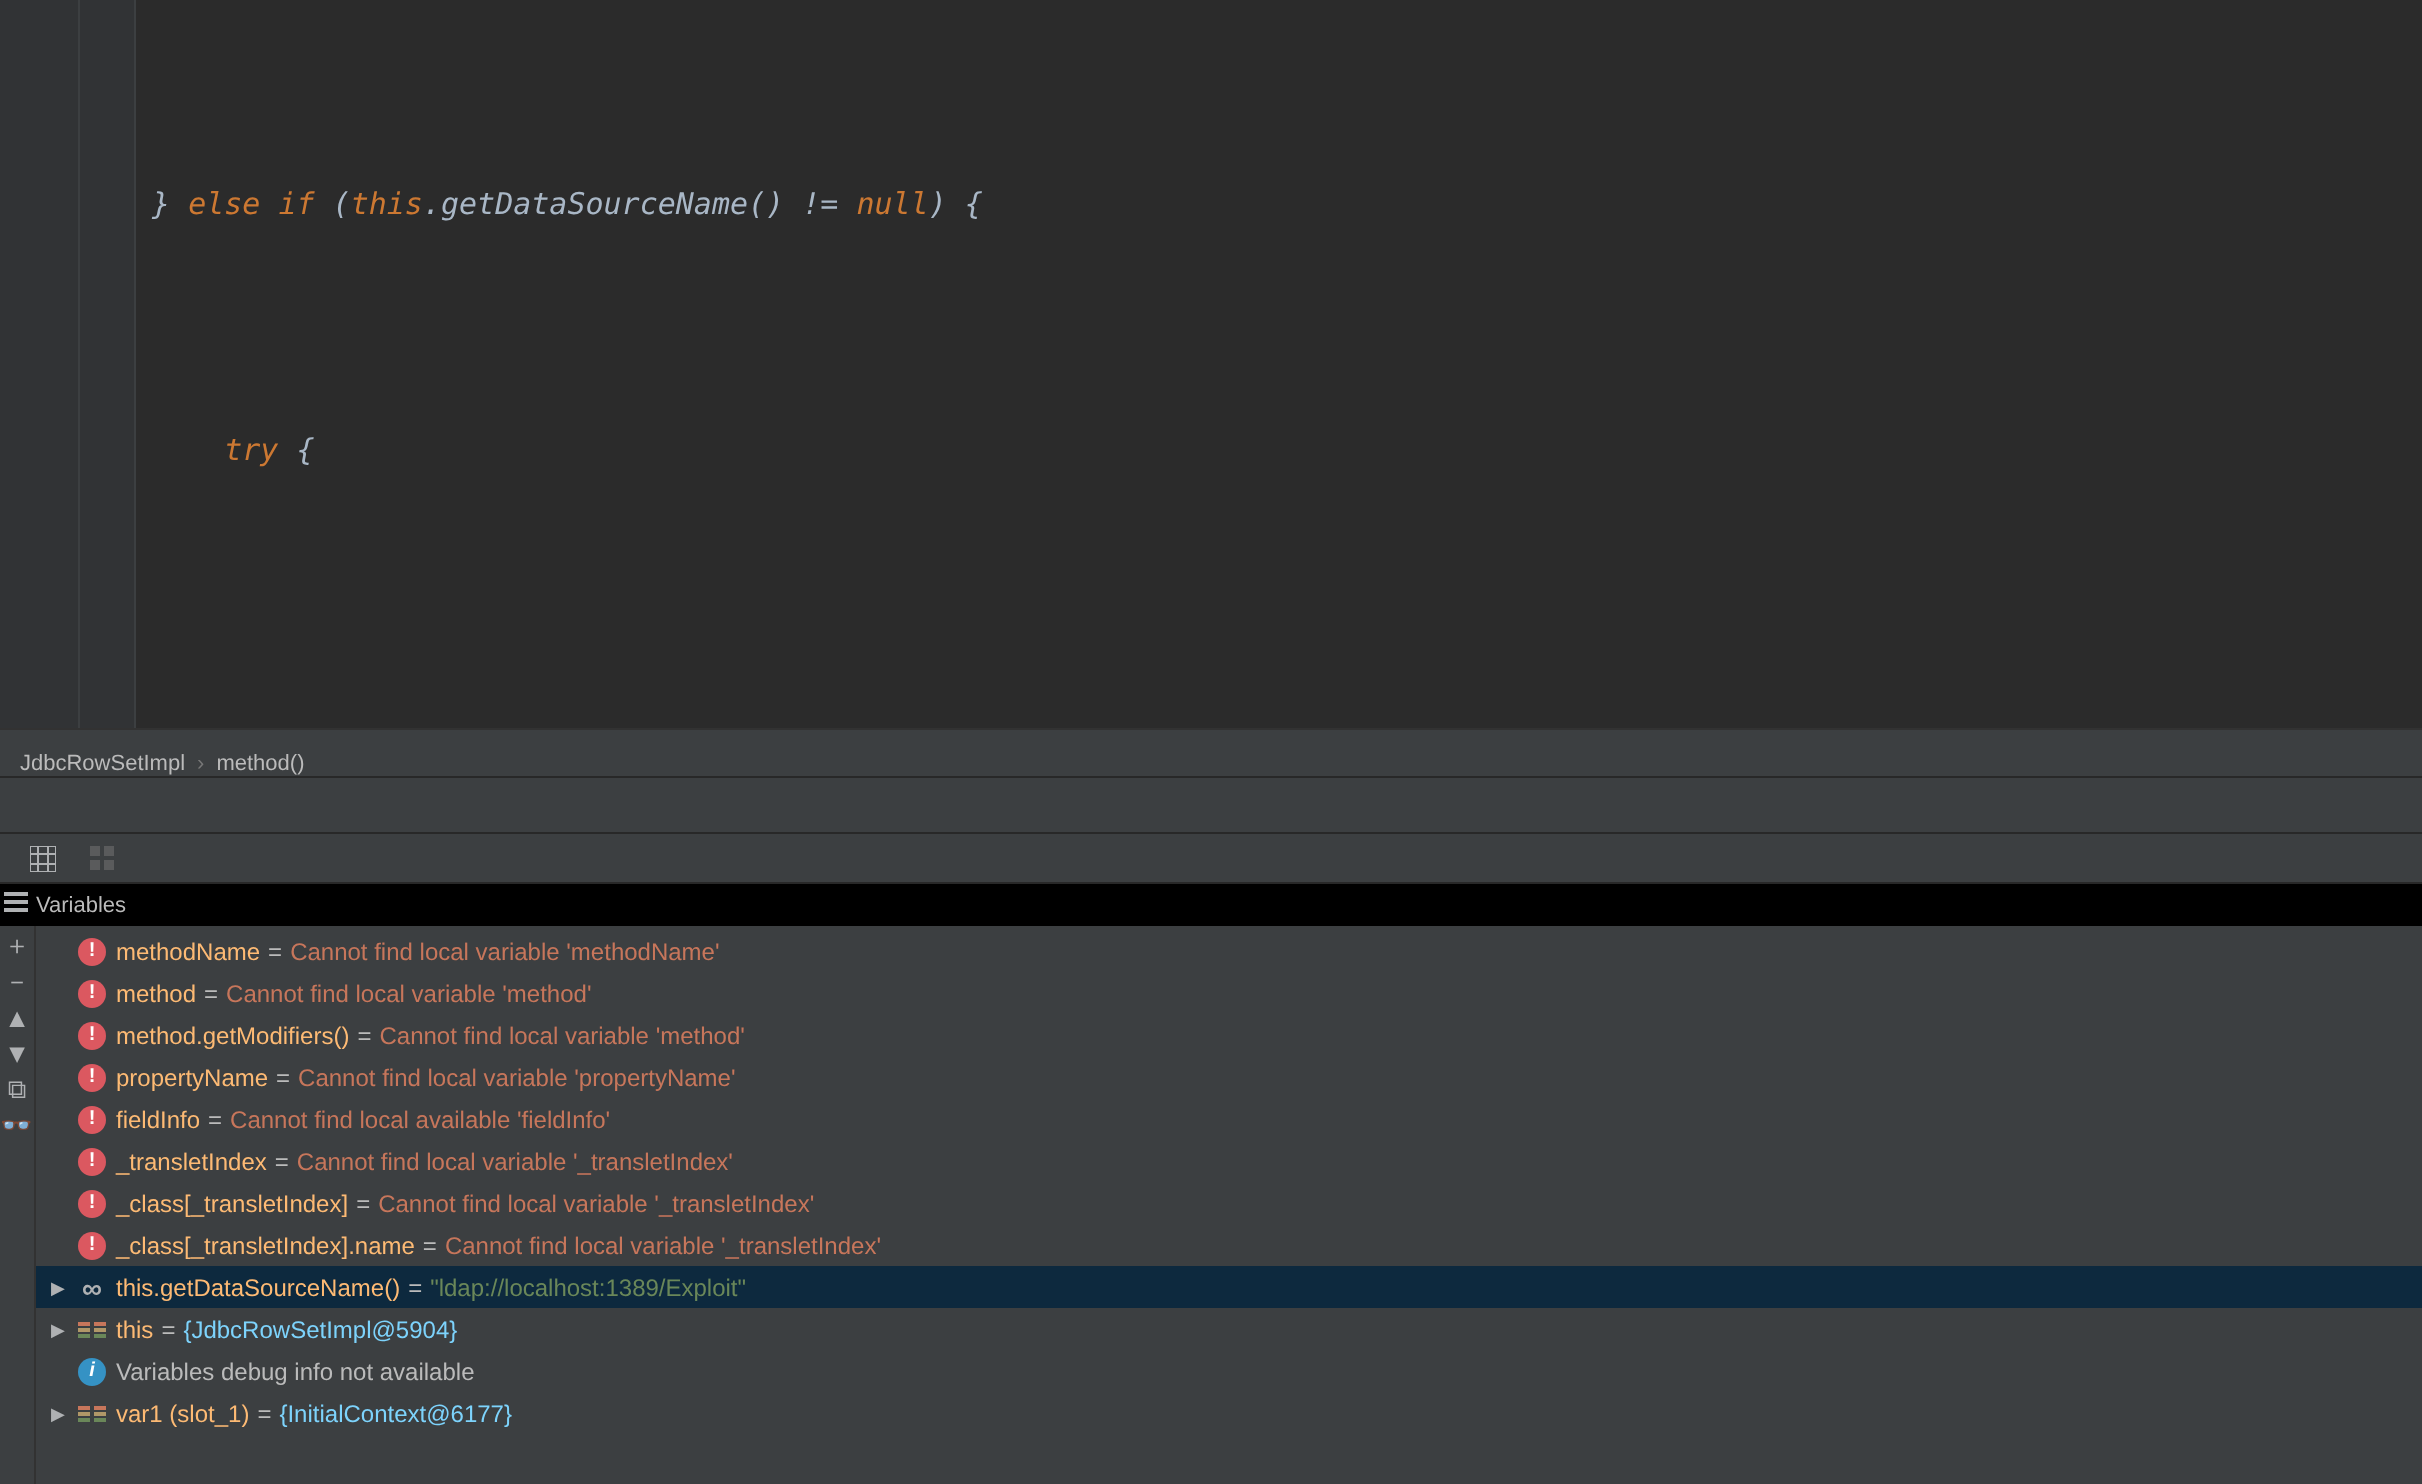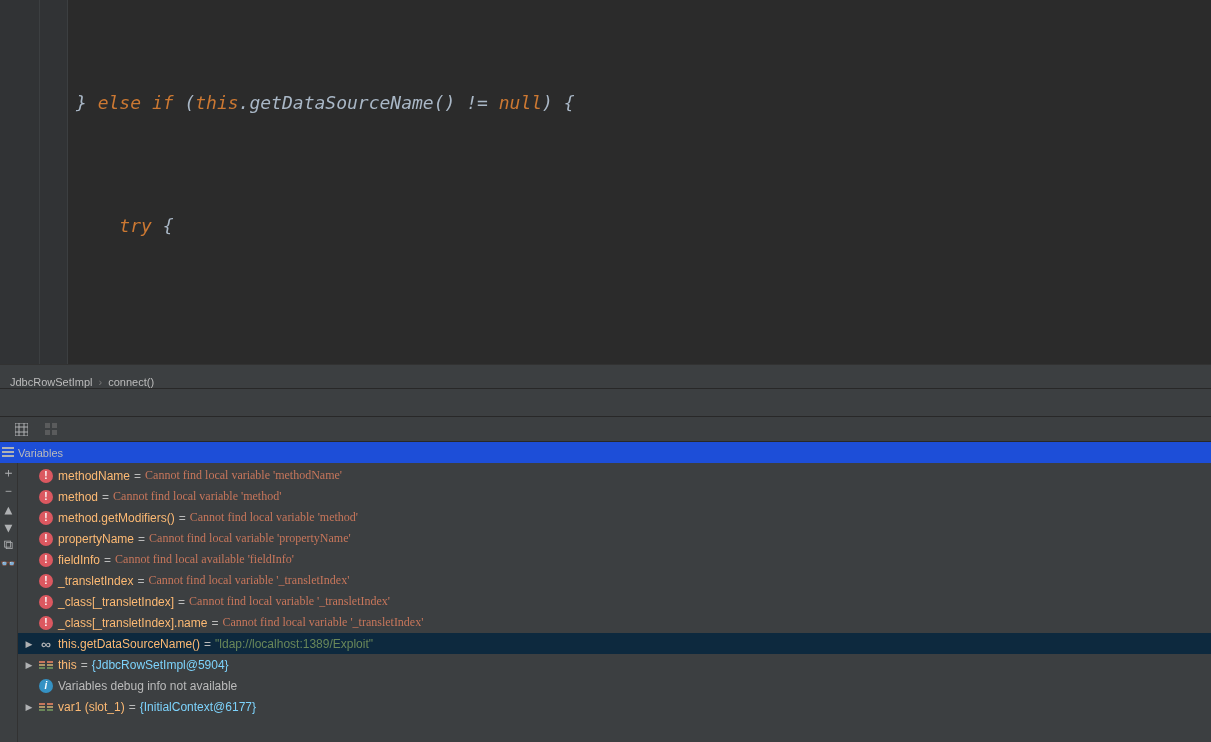--- a/index.html
+++ b/index.html
@@ -22,21 +22,21 @@
 }
 .gutter {
   width: 40px;
   background: #313335;
   border-right: 1px solid #3c3f41;
   flex-shrink: 0;
 }
 .gutter.g2 { width: 28px; }
 .code-content {
   flex: 1;
-  font-size: 18px;
+  font-size: 15px;
   line-height: 41px;
   font-style: italic;
   white-space: pre;
   overflow: hidden;
   padding-top: 0;
 }
 .code-line {
   height: 41px;
   padding-left: 8px;
   font-family: "Consolas", monospace;
@@ -71,21 +71,21 @@
   background: #3c3f41;
   display: flex;
   align-items: center;
   padding-left: 14px;
   gap: 16px;
 }
 .toolbar-small .icon { width: 14px; height: 14px; display:flex; align-items:center; justify-content:center; }
 
 .variables-header {
   height: 22px;
-  background: #1d4ed8;
+  background: #000000;
   border-top: 1px solid #282828;
   display: flex;
   align-items: center;
   padding-left: 2px;
   font-size: 11px;
   color: #bbbbbb;
   font-family: "Segoe UI", sans-serif;
 }
 .variables-header .stack-icon { margin-right: 4px; }
 
@@ -119,21 +119,21 @@
   gap: 4px;
 }
 .var-row.selected { background: #0d293e; }
 .expander { width: 10px; color: #afb1b3; font-size: 9px; display:inline-flex; justify-content:center; }
 .var-icon { width: 16px; display:flex; align-items:center; justify-content:center; }
 .err-icon { width: 14px; height:14px; border-radius:50%; background:#db5860; color:white; font-size:10px; display:flex;align-items:center;justify-content:center; font-weight:bold;}
 .info-icon { width: 14px; height:14px; border-radius:50%; background:#3592c4; color:white; font-size:10px; display:flex;align-items:center;justify-content:center; font-weight:bold; font-style:italic;}
 .infinity-icon { color:#afb1b3; font-size:14px; font-weight:bold; }
 .var-name { color: #fdba74; }
 .var-eq { color: #bbbbbb; }
-.var-err { color: #c7765b; font-family: Liberation Serif, serif; }
+.var-err { color: #c7765b; }
 .var-valstr { color: #6a8759; }
 .var-valobj { color: #7dd3fc; }
 </style>
 </head>
 <body>
 
 <div class="editor-area">
   <div class="gutter"></div>
   <div class="gutter g2"></div>
   <div class="code-content">
@@ -144,21 +144,21 @@
     
     
     
     
   </div>
 </div>
 
 <div class="breadcrumb">
   <span>JdbcRowSetImpl</span>
   <span class="sep">›</span>
-  <span>connect()</span>
+  <span>method()</span>
 </div>
 
 <div class="gap-bar"></div>
 
 <div class="toolbar-small">
   <span class="icon">
     <svg width="13" height="13" viewBox="0 0 13 13">
         <rect x="0" y="0" width="13" height="13" fill="none" stroke="#afb1b3" stroke-width="1"></rect>
         <line x1="4" y1="0" x2="4" y2="13" stroke="#afb1b3"></line>
         <line x1="9" y1="0" x2="9" y2="13" stroke="#afb1b3"></line>

